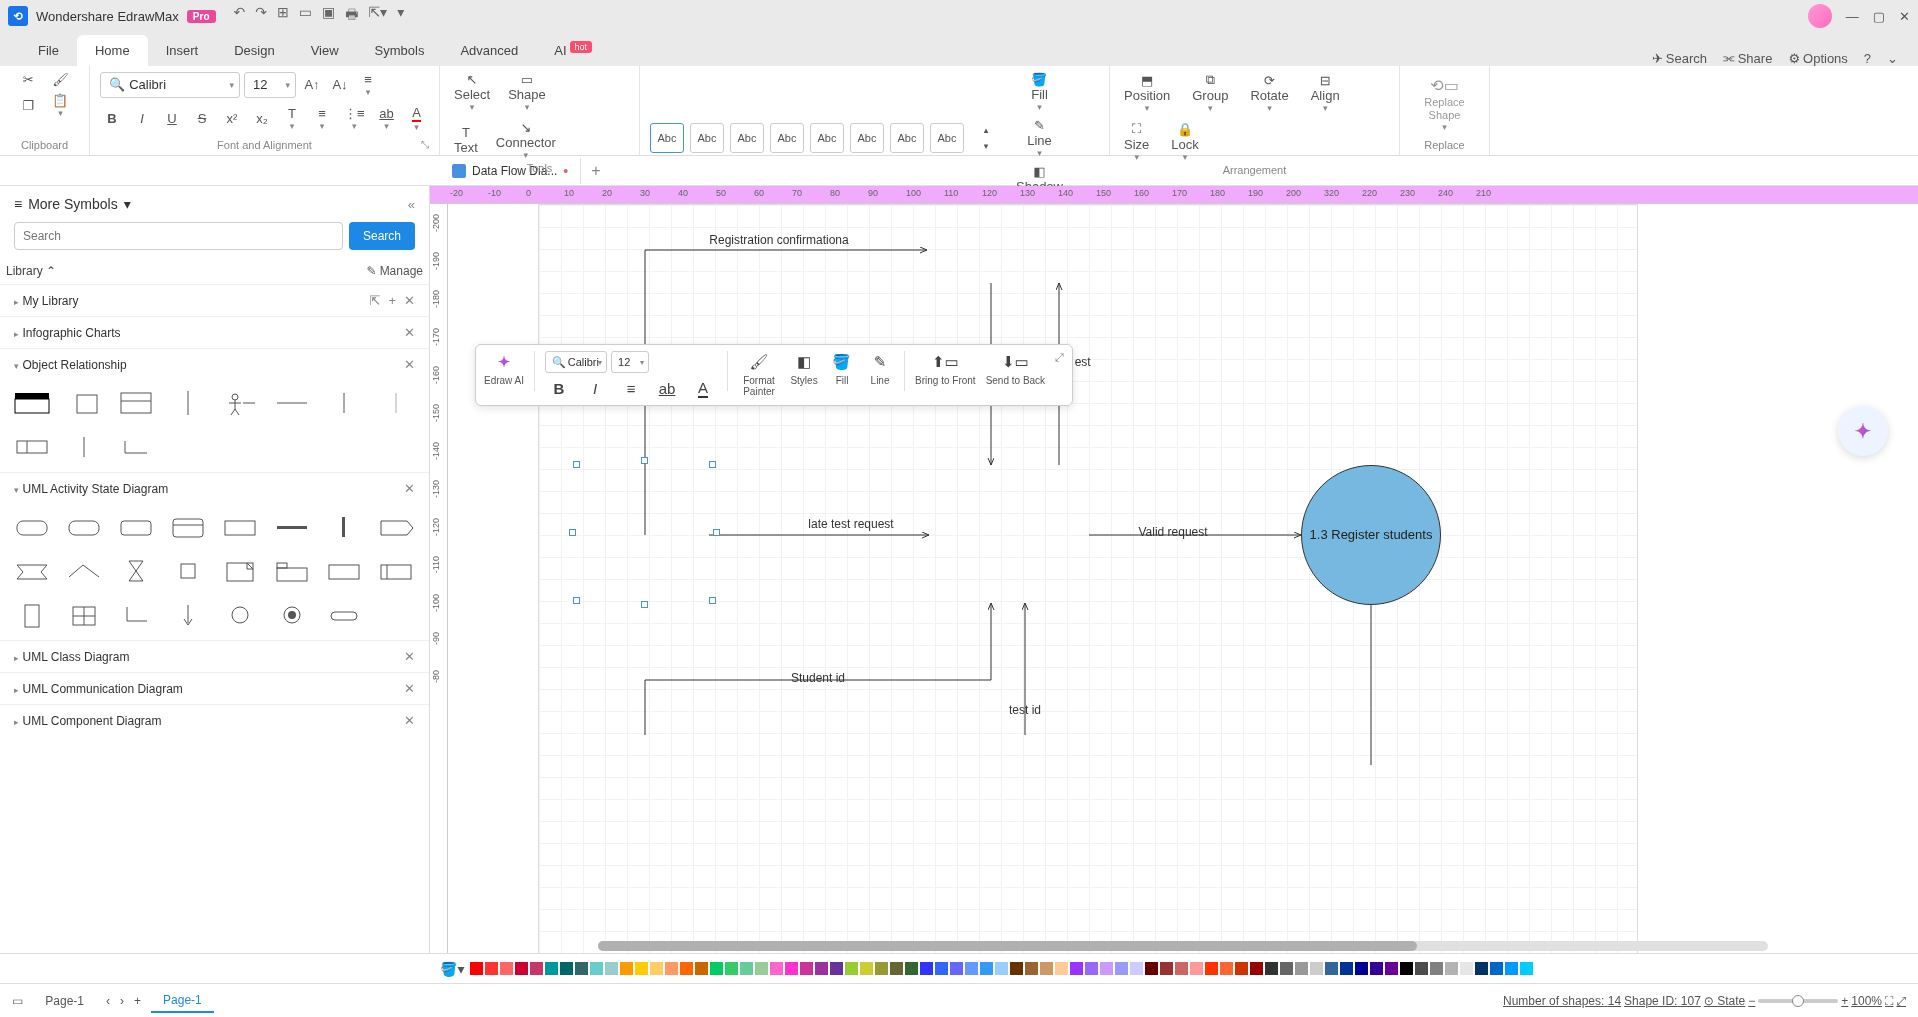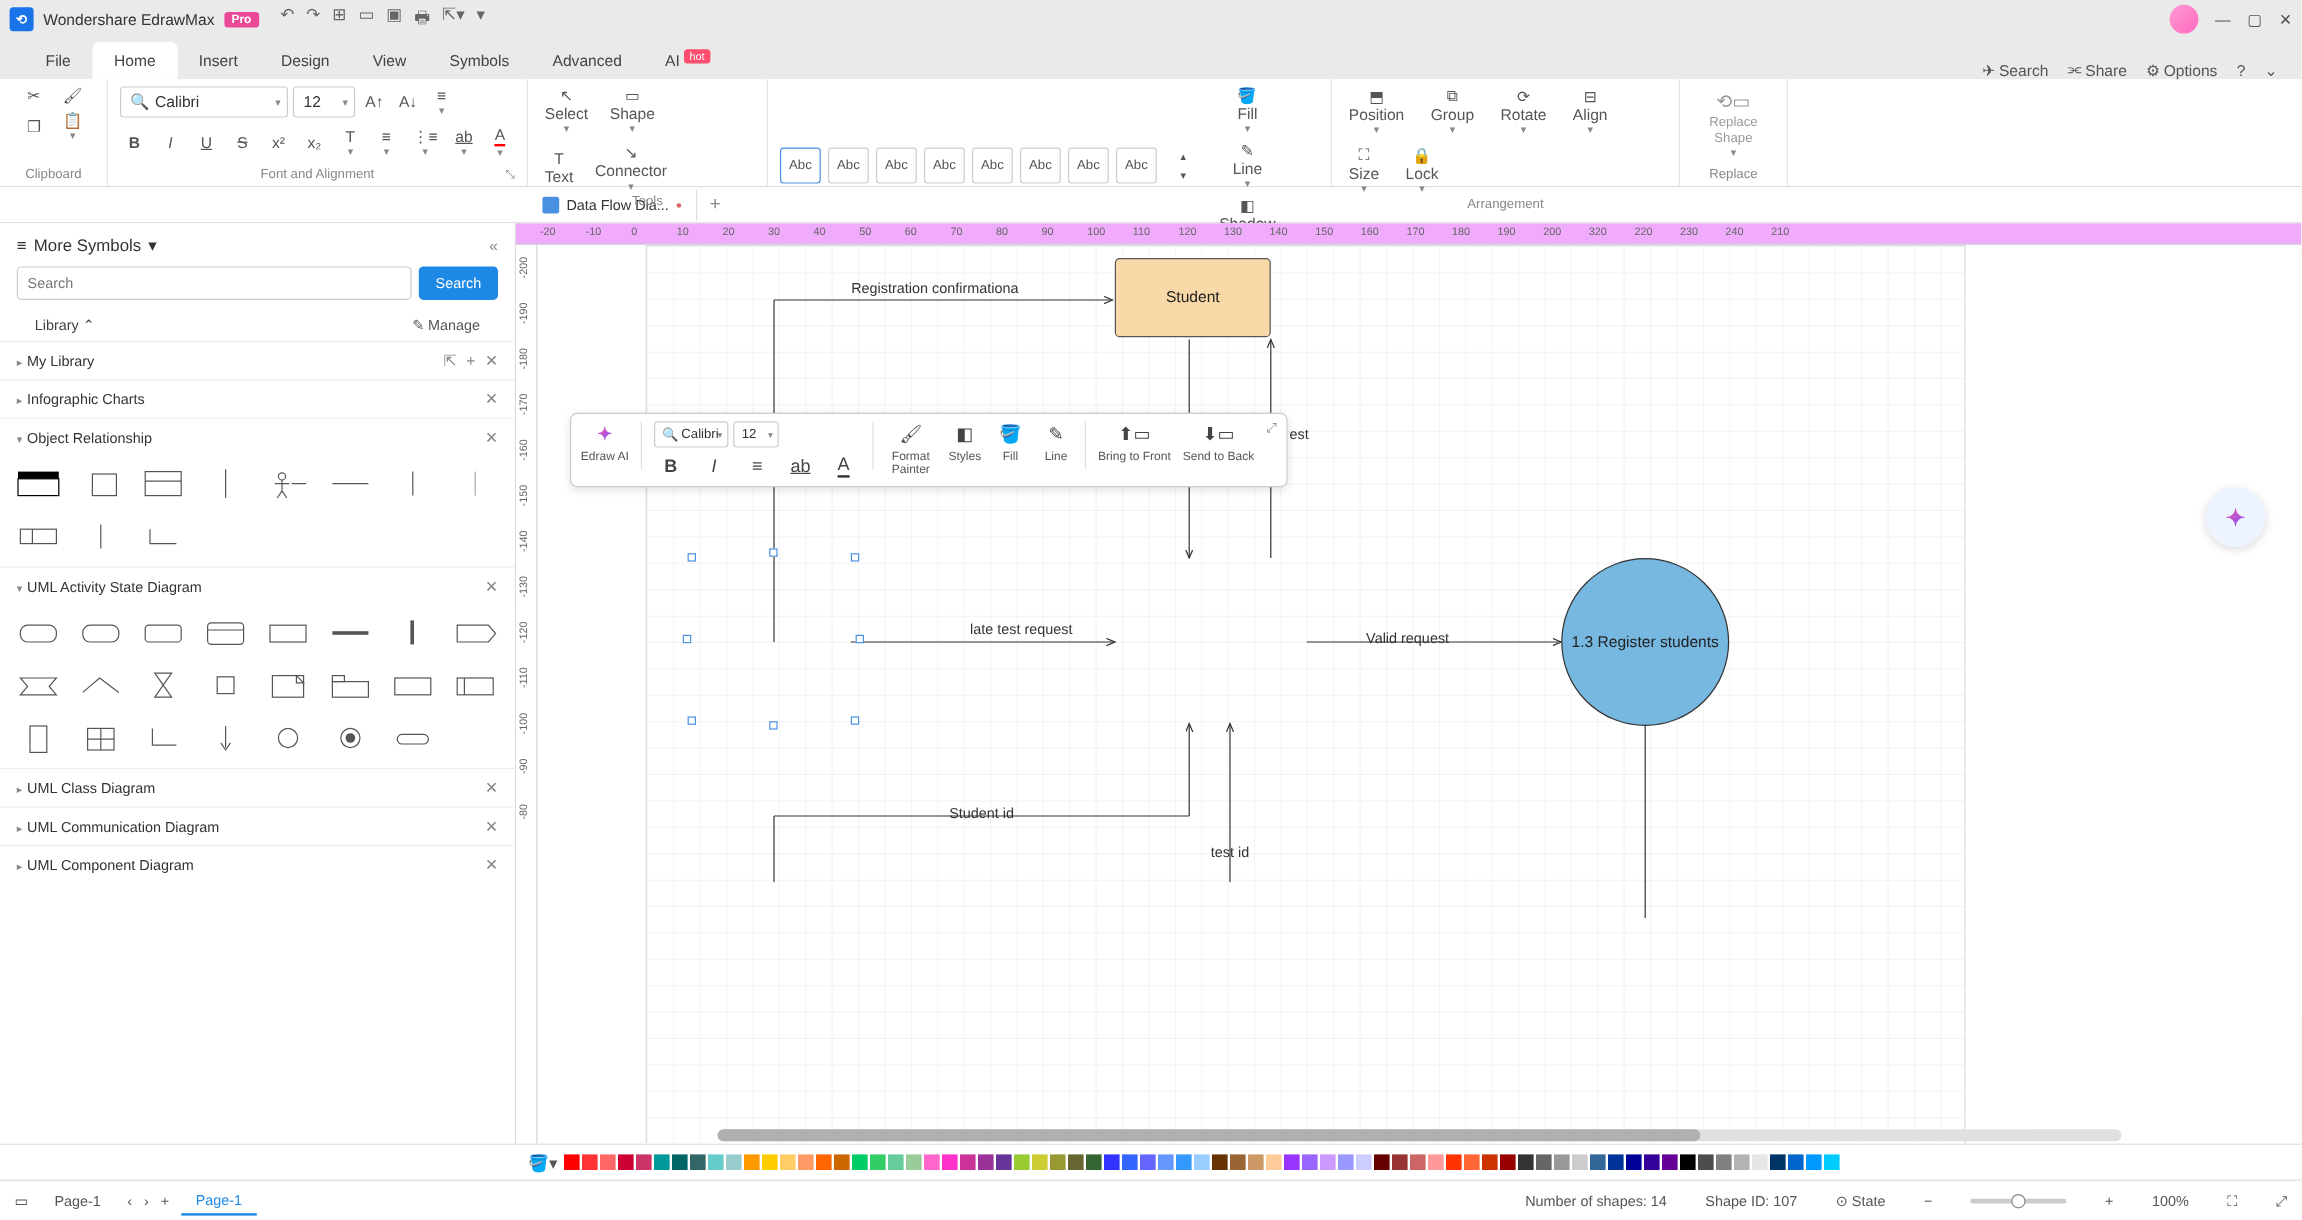--- a/index.html
+++ b/index.html
@@ -46,21 +46,21 @@
 
 
 .main { display:flex; height:calc(1017px - 32px - 34px - 90px - 30px - 34px - 30px); position:relative; }
 .sidepanel { width:430px; background:#fff; border-right:1px solid #ddd; display:flex; flex-direction:column; overflow:hidden; }
 .sidepanel .shead { padding:10px 14px; display:flex; align-items:center; justify-content:space-between; }
 .sidepanel .shead .title { font-size:14px; font-weight:500; display:flex;align-items:center;gap:6px; }
 .sidepanel .shead .collapse { color:#888; cursor:pointer; font-size:13px; }
 .sidepanel .searchrow { padding:0 14px 8px 14px; display:flex; gap:6px; }
 .sidepanel .searchrow input { flex:1; height:28px; border:1px solid #ccc; border-radius:4px; padding:0 8px; font-size:12px; }
 .sidepanel .searchrow button { background:#1e88e5; color:#fff; border:none; border-radius:4px; padding:0 14px; font-size:12px; cursor:pointer; }
-.sidepanel .librow { padding:6px 29px; display:flex; justify-content:space-between; align-items:center; font-size:12px; color:#444; }
+.sidepanel .librow { padding:6px 6px; display:flex; justify-content:space-between; align-items:center; font-size:12px; color:#444; }
 .sidepanel .librow .manage { color:#555; cursor:pointer; display:flex;align-items:center;gap:3px; }
 .libsection { border-top:1px solid #eee; }
 .libsection .libhead { padding:8px 14px; display:flex; justify-content:space-between; align-items:center; font-size:12px; color:#333; cursor:pointer; }
 .libsection .libhead .caret { font-size:9px; margin-right:4px; color:#888; }
 .libsection .libhead .close { color:#888; font-size:13px; }
 .libsection .libhead .actions { display:flex; gap:8px; color:#888; font-size:13px; }
 .shapegrid { padding:6px 10px; display:flex; flex-wrap:wrap; gap:8px; background:#fff; }
 .shapecell { width:44px; height:36px; display:flex;align-items:center;justify-content:center; cursor:pointer; }
 .shapecell svg { width:38px; height:30px; }
 
@@ -99,21 +99,21 @@
 
 
 .colorbar { height:30px; background:#fff; border-top:1px solid #ddd; display:flex; align-items:center; padding:0 6px 0 440px; gap:2px; }
 .colorbar .bucket { font-size:14px; color:#555; margin-right:4px; cursor:pointer; }
 .colorbar .csw { width:13px;height:13px;cursor:pointer; }
 
 
 .statusbar { height:34px; background:#fff; border-top:1px solid #ddd; display:flex; align-items:center; padding:0 12px; gap:10px; font-size:12px; color:#555; }
 .statusbar .pagetab { padding:4px 12px; cursor:pointer; }
 .statusbar .pagetab.active { color:#1e88e5; border-bottom:2px solid #1e88e5; }
-.statusbar .right { margin-left:auto; display:flex; align-items:center; gap:32px; }
+.statusbar .right { margin-left:auto; display:flex; align-items:center; gap:3px;text-decoration:underline; }
 .zoomtrack { width:80px;height:4px;background:#ccc;border-radius:2px;position:relative; }
 .zoomtrack::after { content:"";position:absolute;left:50%;top:-4px;width:10px;height:10px;background:#fff;border:1px solid #888;border-radius:50%;transform:translateX(-50%); }
 
 .scroll-h { position:absolute; bottom:2px; left:150px; right:150px; height:10px; background:#e0e0e0; border-radius:5px; }
 .scroll-h::after { content:"";position:absolute;left:0;width:70%;height:100%;background:#b0b0b0;border-radius:5px; }
 </style>
 </head>
 <body>
 
 <div class="titlebar">
@@ -596,21 +596,20 @@
           <line x1="520" y1="260" x2="520" y2="78" stroke="#333" marker-end="url(#ah)"></line>
           <line x1="170" y1="330" x2="390" y2="330" stroke="#333" marker-end="url(#ah)"></line>
           <line x1="550" y1="330" x2="762" y2="330" stroke="#333" marker-end="url(#ah)"></line>
           <line x1="106" y1="530" x2="106" y2="475" stroke="#333"></line>
             <line x1="106" y1="475" x2="452" y2="475" stroke="#333"></line>
             <line x1="452" y1="475" x2="452" y2="398" stroke="#333" marker-end="url(#ah)"></line>
           <line x1="486" y1="530" x2="486" y2="398" stroke="#333" marker-end="url(#ah)"></line>
           <line x1="832" y1="398" x2="832" y2="560" stroke="#333"></line>
         </svg>
 
-        <div class="node rect" style="left:390px;top:10px;width:130px;height:66px">Student</div>
 
 
         <div class="handle" style="left:34px;top:256px"></div>
           <div class="handle" style="left:102px;top:252px"></div>
           <div class="handle" style="left:170px;top:256px"></div>
         <div class="handle" style="left:30px;top:324px"></div>
           <div class="handle" style="left:174px;top:324px"></div>
         <div class="handle" style="left:34px;top:392px"></div>
           <div class="handle" style="left:102px;top:396px"></div>
           <div class="handle" style="left:170px;top:392px"></div>

